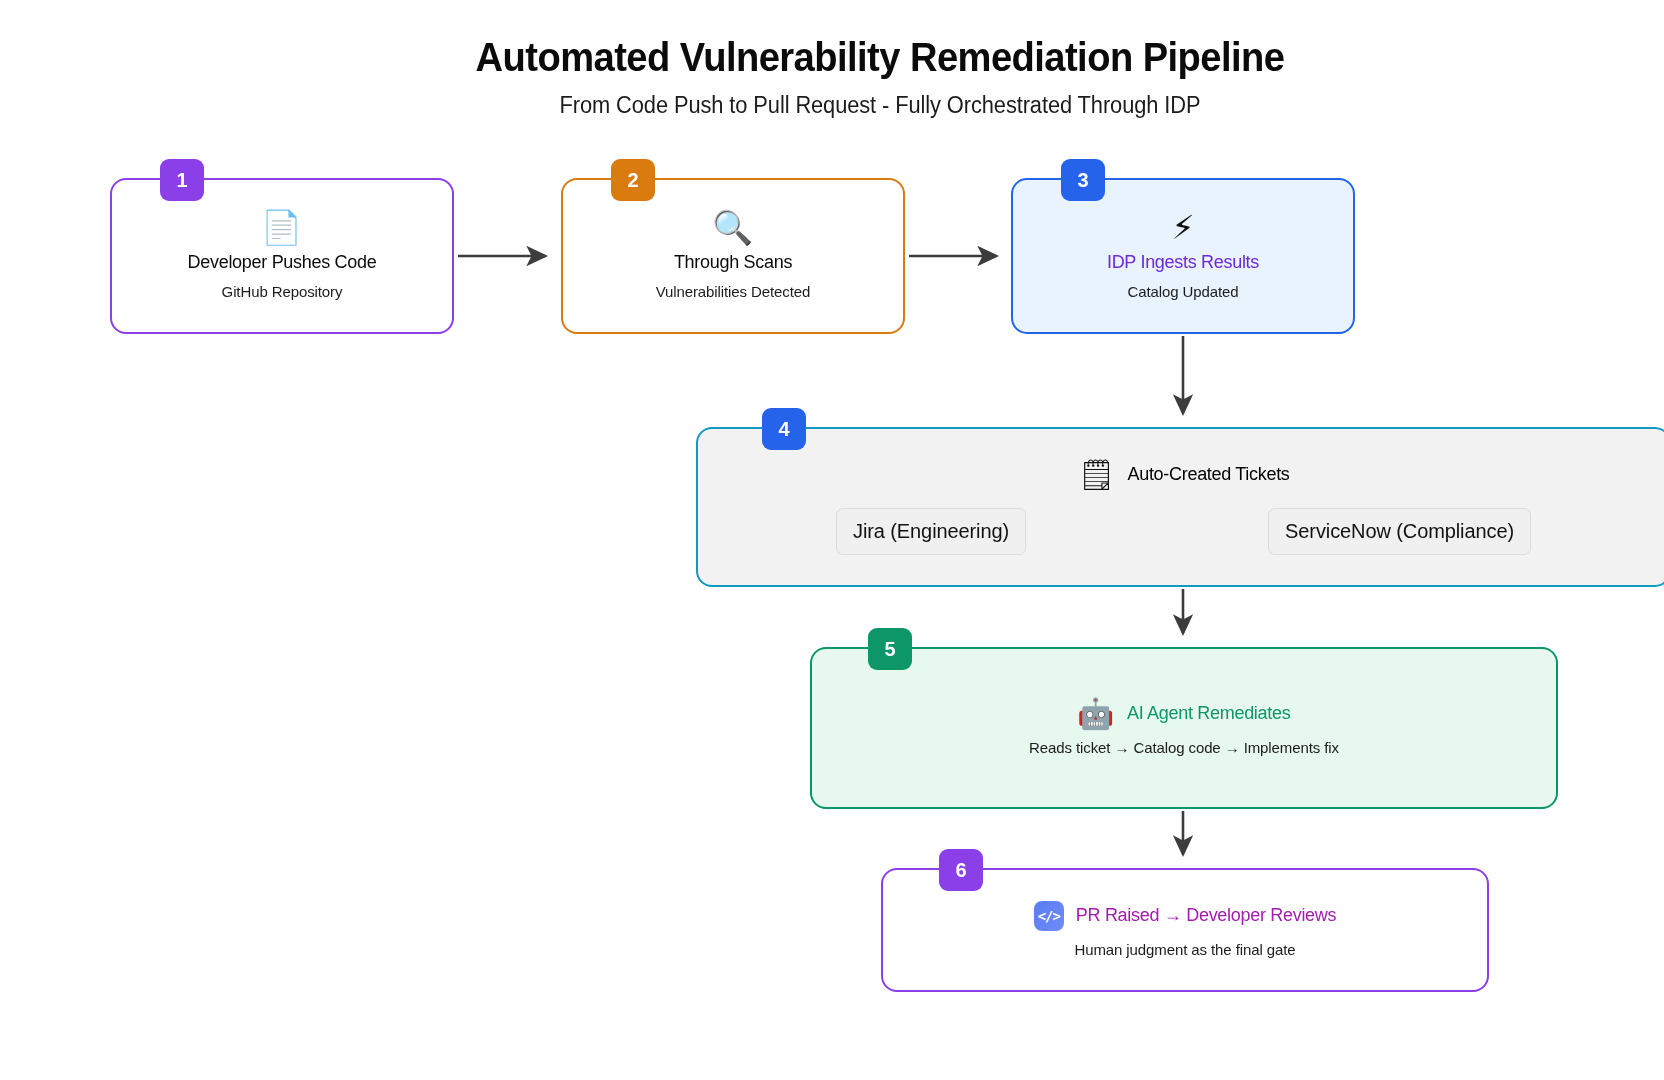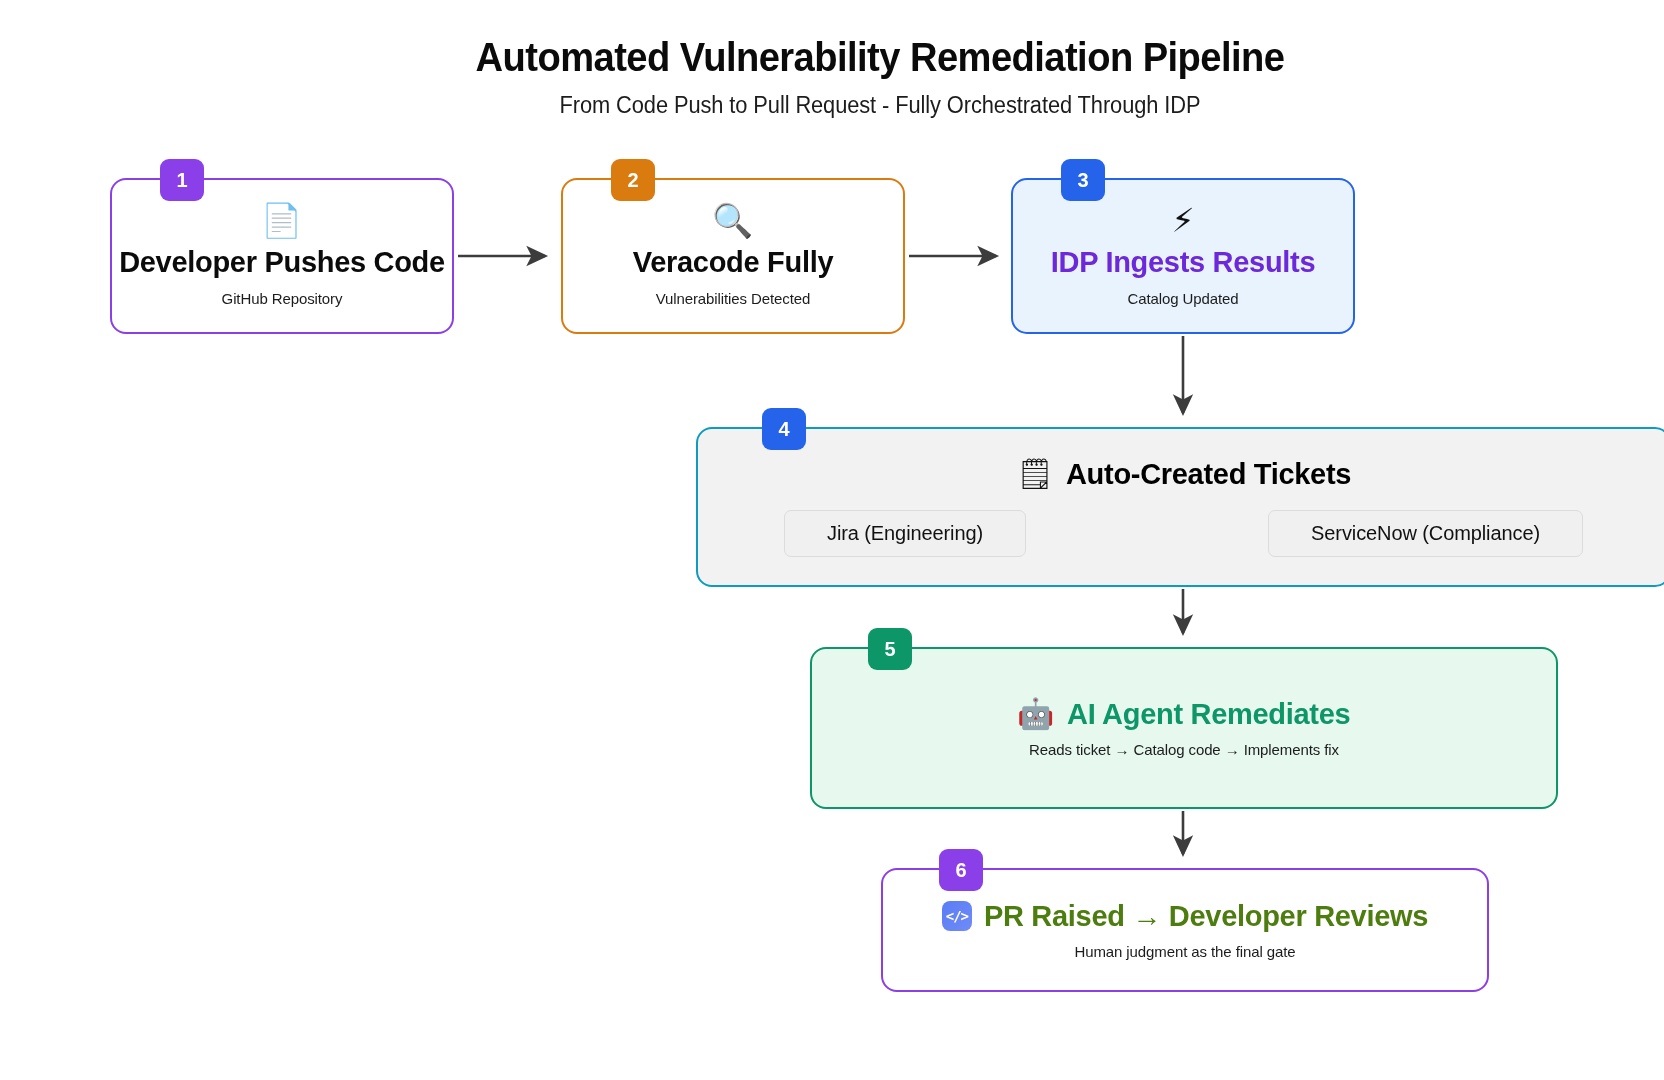--- a/index.html
+++ b/index.html
@@ -81,22 +81,22 @@
     justify-content: center;
     text-align: center;
   }
   .node-icon {
     font-size: 33px;
     line-height: 1;
     margin-bottom: 8px;
     font-family: "DejaVu Sans", sans-serif;
   }
   .node-title {
-    font-size: 29px;
-    font-weight: 700;
+    font-size: 18px;
+    font-weight: 400;
     letter-spacing: -0.3px;
     line-height: 1.2;
     color: #0b0b0b;
   }
   .node-sub {
     font-size: 15px;
     font-weight: 400;
     color: #1c1c1c;
     margin-top: 9px;
     line-height: 1.28;
@@ -133,35 +133,35 @@
   #node4 .node-title { color: #000000; }
 
   #node5 { left: 762px; top: 647px;  width: 748px; height: 162px;
            border-color: #0D9668; background: #E7F8EF; }
   #node5 .badge { left: 56px; background: #0D9668; }
   #node5 .node-title { color: #0D9668; text-align: right; }
 
   #node6 { left: 833px; top: 868px;  width: 608px; height: 124px;
            border-color: #8B3FE8; background: #ffffff; }
   #node6 .badge { left: 56px; background: #8B3FE8; }
-  #node6 .node-title { color: #4d7c0f; }
+  #node6 .node-title { color: #a21caf; }
 
   
   .pill-row {
     display: flex;
     justify-content: center;
     gap: 242px;
     margin-top: 18px;
   }
   .pill {
     box-sizing: border-box;
     background: #F0F0F0;
     border: 1px solid #DCDCDC;
     border-radius: 7px;
-    padding: 11px 42px;
+    padding: 11px 16px;
     font-size: 20px;
     color: #111111;
     letter-spacing: -0.1px;
     white-space: nowrap;
   }
 
   
   .code-chip {
     width: 30px;
     height: 30px;
@@ -220,21 +220,21 @@
       <div class="node-icon">📄</div>
       <div class="node-title">Developer Pushes Code</div>
       <div class="node-sub">GitHub Repository</div>
     </div>
   </div>
 
   <div class="node" id="node2">
     <div class="badge">2</div>
     <div class="node-inner">
       <div class="node-icon">🔍</div>
-      <div class="node-title">Veracode Fully</div>
+      <div class="node-title">Through Scans</div>
       <div class="node-sub">Vulnerabilities Detected</div>
     </div>
   </div>
 
   <div class="node" id="node3">
     <div class="badge">3</div>
     <div class="node-inner">
       <div class="node-icon">⚡</div>
       <div class="node-title">IDP Ingests Results</div>
       <div class="node-sub">Catalog Updated</div>

